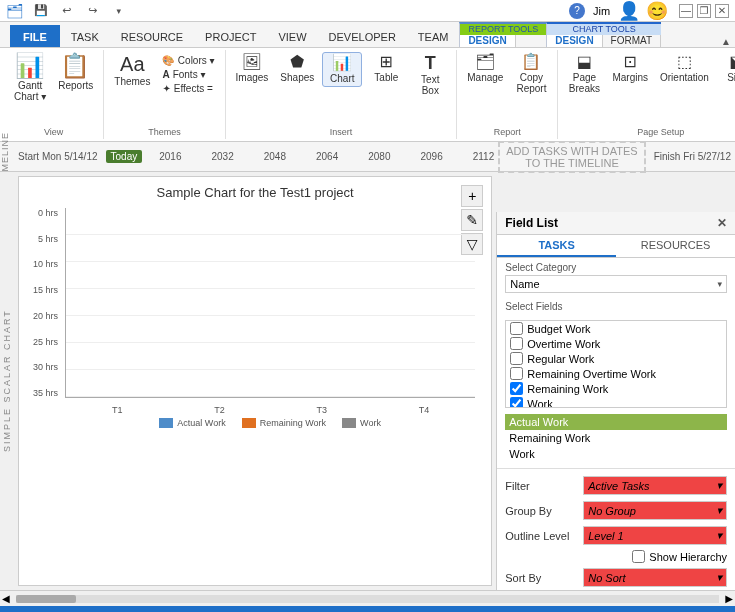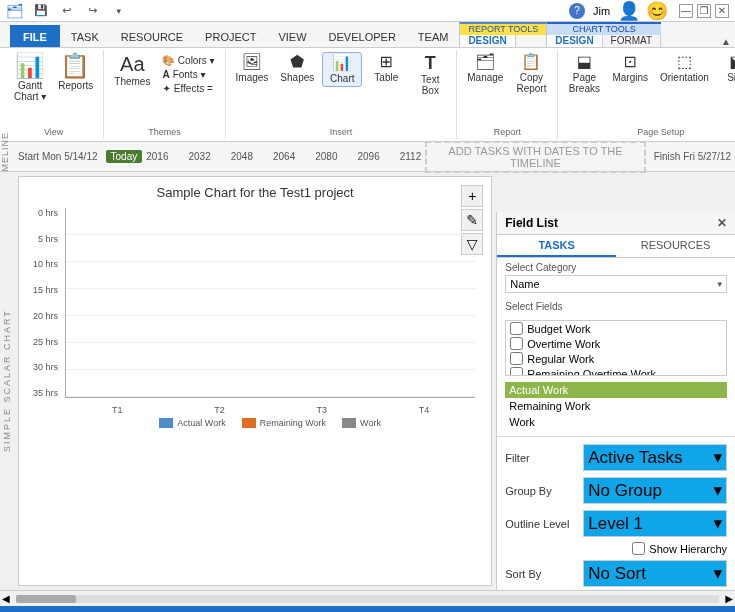--- a/index.html
+++ b/index.html
@@ -127,24 +127,24 @@
     .timeline-today {
       background: #4a7d2e;
       color: #fff;
       font-size: 10px;
       padding: 1px 5px;
       border-radius: 2px;
       margin: 0 4px;
     }
     .timeline-dates {
       display: flex;
-      gap: 20px;
+      gap: 30px;
       font-size: 10px;
       color: #555;
-      margin-left: 0;
+      margin-left: 13px;
     }
     .timeline-add-msg {
       flex: 1;
       text-align: center;
       font-size: 11px;
       color: #999;
       border: 2px dashed #ccc;
       margin: 2px 4px;
       padding: 2px;
     }
@@ -366,22 +366,23 @@
     }
     .filter-label { width: 72px; color: #333; flex-shrink: 0; }
     .filter-select {
       flex: 1;
       display: flex;
       align-items: center;
       justify-content: space-between;
       border: 1px solid #ccc;
       padding: 2px 4px;
       cursor: pointer;
-      background: #0ea5e9;
-      font-size: 17px;
+      background: #ef4444;
+      font-size: 11px;
+      font-style: italic;
     }
 
     .show-hierarchy-row {
       display: flex;
       align-items: flex-end;
       justify-content: flex-end;
       padding: 2px 8px;
       gap: 4px;
       font-size: 11px;
     }
@@ -443,21 +444,21 @@
     }
     .tab-section-header {
       display: flex;
       align-items: center;
       justify-content: center;
       font-size: 9px;
       text-transform: uppercase;
       height: 12px;
       padding: 0 8px;
     }
-    .tab-section-header.report { background: #fde047; color: #2255aa; }
+    .tab-section-header.report { background: #84cc16; color: #2255aa; }
     .tab-section-header.chart { background: #c8ddf5; color: #1a44a8; }
     .tab-section-tabs {
       display: flex;
       height: 14px;
     }
     .tab-section-tab {
       padding: 0 8px;
       font-size: 10px;
       cursor: pointer;
       display: flex;

